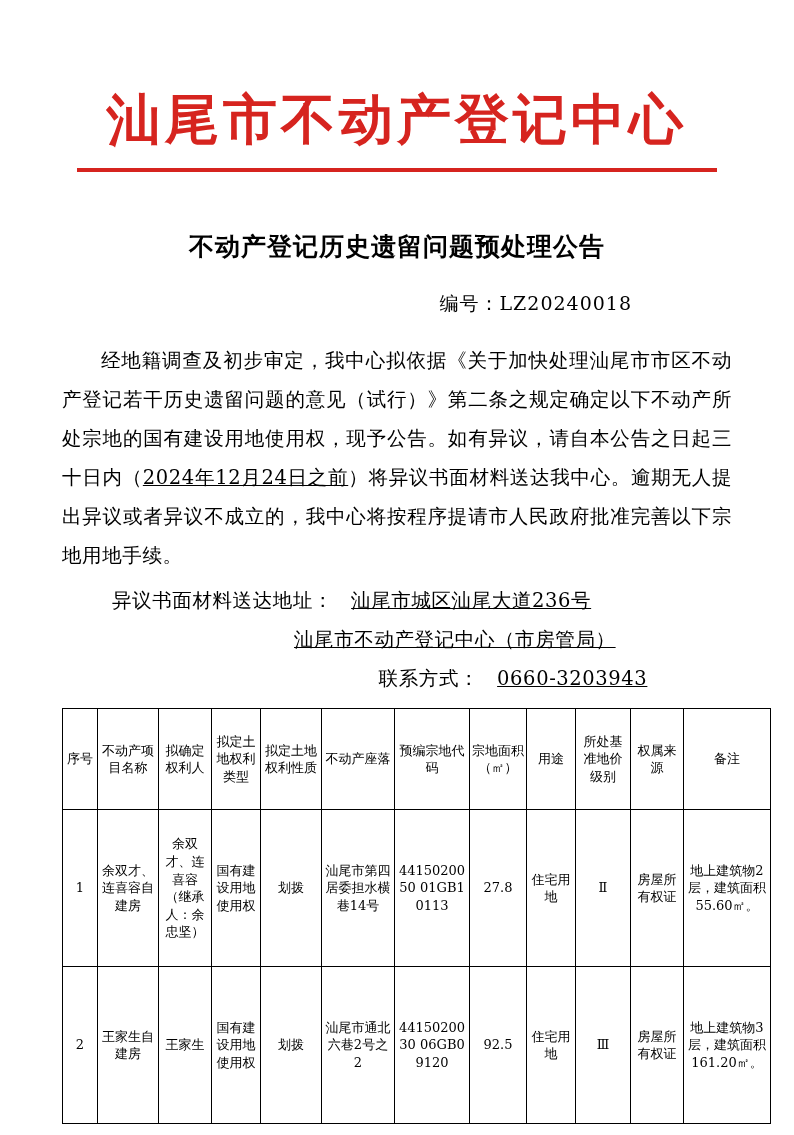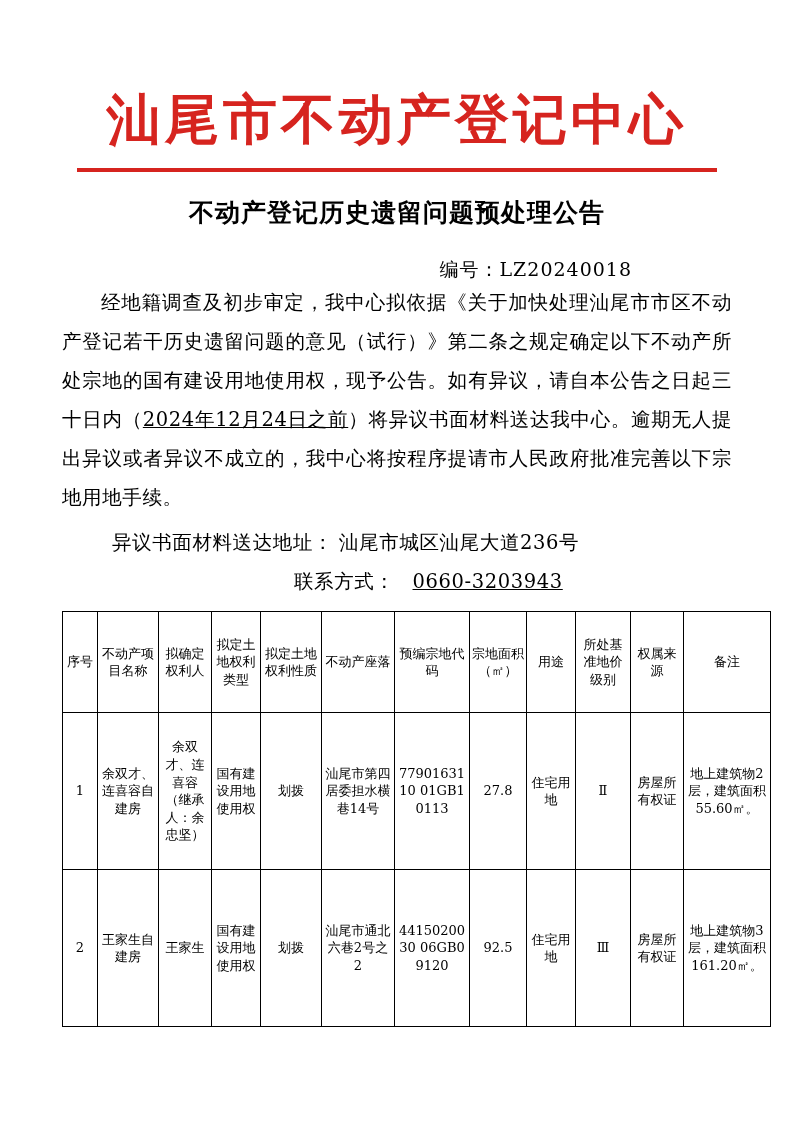--- a/index.html
+++ b/index.html
@@ -43,33 +43,34 @@
     height: 4px;
     background: #d6241f;
   }
 
   
   .doc-title {
     text-align: center;
     font-size: 25px;
     font-weight: bold;
     letter-spacing: 1px;
-    margin-top: 24px;
+    margin-top: 58px;
   }
 
   .doc-number {
     text-align: right;
     font-size: 19px;
     margin-top: 28px;
     padding-right: 100px;
     letter-spacing: 1px;
   }
 
   
   .body-text {
+    margin-top: 24px;
     font-size: 19.5px;
     line-height: 2.0;
     letter-spacing: 0.6px;
     text-align: justify;
   }
   .body-text p {
     margin: 0;
     text-indent: 2em;
   }
   .u {
@@ -77,34 +78,37 @@
   }
 
   .addr-block {
     margin-top: 6px;
     font-size: 19.5px;
     line-height: 2.0;
     letter-spacing: 0.6px;
   }
   .addr-line {
     display: flex;
+    gap: 12px;
   }
   .addr-lead {
     flex: 0 0 auto;
     padding-left: 50px;
   }
   .addr-value {
+    text-decoration: underline;
     padding-left: 6px;
   }
   .addr-indent {
     padding-left: 232px;
     text-decoration: underline;
   }
   .contact-line {
     padding-left: 232px;
+    text-align: center;
   }
   .contact-value {
     text-decoration: underline;
     padding-left: 18px;
   }
 
   
   table.notice {
     margin-top: 10px;
     border-collapse: collapse;
@@ -157,20 +161,23 @@
   <div class="doc-number">编号：LZ20240018</div>
 
   <div class="body-text">
     <p><span>经地籍调查及初步审定，我中心拟依据《关于加快处理汕尾市市区不动产登记若干历史遗留问题的意见（试行）》第二条之规定确定以下不动产所处宗地的国有建设用地使用权，现予公告。如有异议，请自本公告之日起三十日内（</span><span class="u">2024年12月24日之前</span><span>）将异议书面材料送达我中心。逾期无人提出异议或者异议不成立的，我中心将按程序提请市人民政府批准完善以下宗地用地手续。</span></p>
   </div>
 
   <div class="addr-block">
     <div class="addr-line">
       <span class="addr-lead">异议书面材料送达地址：</span>
       <span class="addr-value">汕尾市城区汕尾大道236号</span>
+    </div>
+    <div>
+      <span class="addr-indent">汕尾市不动产登记中心（市房管局）</span>
     </div>
     <div class="contact-line">
       <span>联系方式：</span><span class="contact-value">0660-3203943</span>
     </div>
   </div>
 
   <table class="notice">
     <thead>
       <tr>
         <th class="col-0">序号</th>
@@ -188,21 +195,21 @@
       </tr>
     </thead>
     <tbody>
       <tr>
         <td>1</td>
         <td>余双才、连喜容自建房</td>
         <td>余双才、连喜容（继承人：余忠坚）</td>
         <td>国有建设用地使用权</td>
         <td>划拨</td>
         <td>汕尾市第四居委担水横巷14号</td>
-        <td>7790163110 01GB10113</td>
+        <td>4415020050 01GB10113</td>
         <td>27.8</td>
         <td>住宅用地</td>
         <td>Ⅱ</td>
         <td>房屋所有权证</td>
         <td>地上建筑物2层，建筑面积55.60㎡。</td>
       </tr>
       <tr>
         <td>2</td>
         <td>王家生自建房</td>
         <td>王家生</td>

